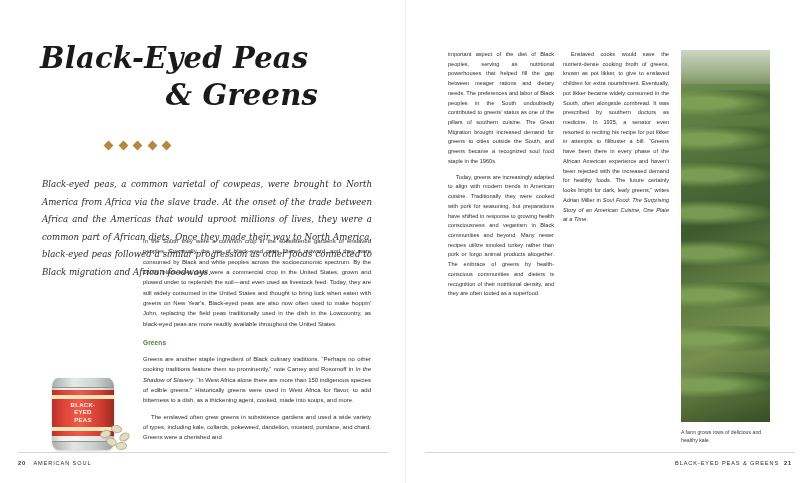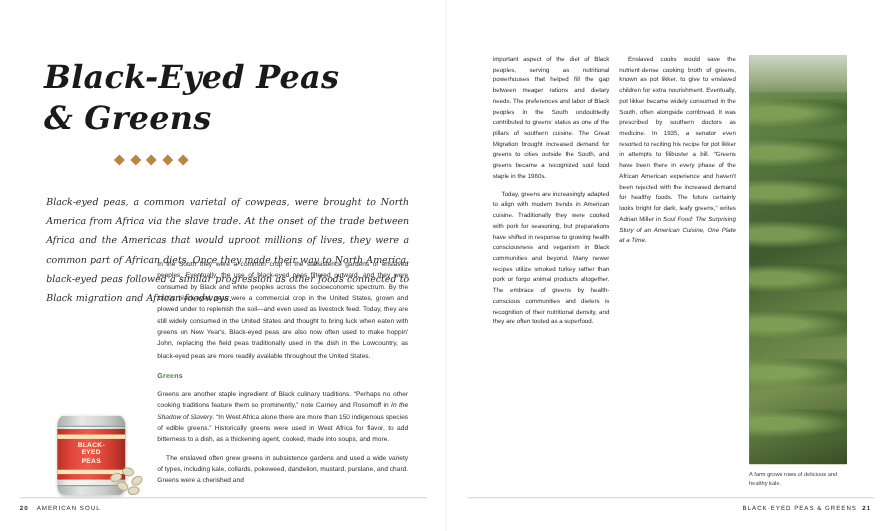--- a/index.html
+++ b/index.html
@@ -27,33 +27,33 @@
 
   
   .left-page {
     position: absolute;
     left: 0; top: 0;
     width: 405px; height: 483px;
   }
   .title {
     position: absolute;
     left: 40px;
-    top: 52px;
+    top: 40px;
     width: 330px;
     font-family: "DejaVu Serif", serif;
     font-style: italic;
     font-weight: 700;
     font-size: 29px;
     line-height: 1.26;
     color: #1a1a1a;
     letter-spacing: 0.2px;
   }
   .title .line2 {
     display: block;
-    text-align: left;
+    text-align: right;
     padding-right: 52px;
   }
   .ornament {
     position: absolute;
     left: 105px;
     top: 140px;
     width: 65px;
     height: 10px;
     display: flex;
     align-items: center;

